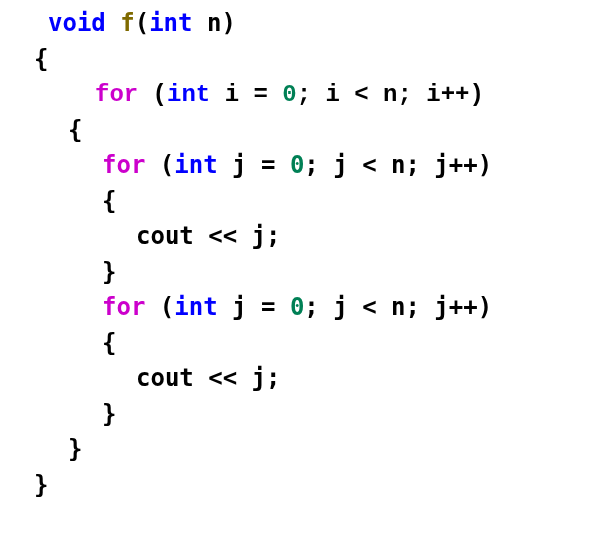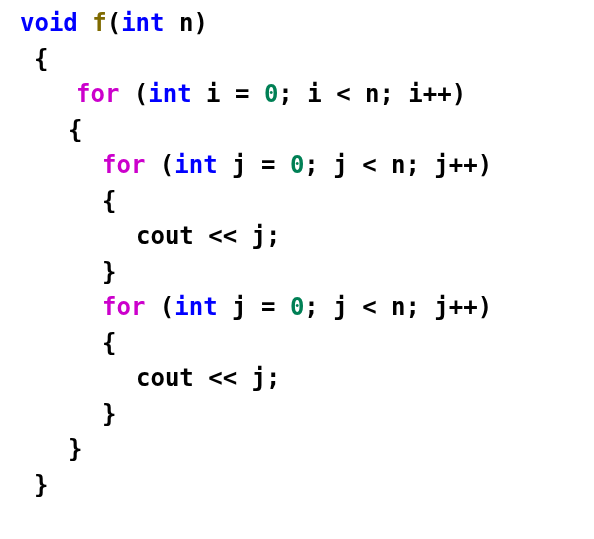--- a/index.html
+++ b/index.html
@@ -42,23 +42,23 @@
   .tok-ctrl     { color: #cc00cc; }
   .tok-num      { color: #008055; }
   .tok-fn       { color: #7f6a00; }
   .tok-plain    { color: #000000; }
 </style>
 </head>
 <body>
 
 <div id="code-view">
   <div id="code-lines">
-      <div class="code-line" style="padding-left: 20px;"><span class="tok tok-kw">void</span><span class="tok tok-plain"> </span><span class="tok tok-fn">f</span><span class="tok tok-plain">(</span><span class="tok tok-kw">int</span><span class="tok tok-plain"> n)</span></div>
+      <div class="code-line" style="padding-left: 48px;"><span class="tok tok-kw">void</span><span class="tok tok-plain"> </span><span class="tok tok-fn">f</span><span class="tok tok-plain">(</span><span class="tok tok-kw">int</span><span class="tok tok-plain"> n)</span></div>
       <div class="code-line" style="padding-left: 34px;"><span class="tok tok-plain">{</span></div>
-      <div class="code-line" style="padding-left: 76px;"><span class="tok tok-ctrl">for</span><span class="tok tok-plain"> (</span><span class="tok tok-kw">int</span><span class="tok tok-plain"> i = </span><span class="tok tok-num">0</span><span class="tok tok-plain">; i &lt; n; i++)</span></div>
+      <div class="code-line" style="padding-left: 95px; font-family: Liberation Mono, monospace;"><span class="tok tok-ctrl">for</span><span class="tok tok-plain"> (</span><span class="tok tok-kw">int</span><span class="tok tok-plain"> i = </span><span class="tok tok-num">0</span><span class="tok tok-plain">; i &lt; n; i++)</span></div>
       <div class="code-line" style="padding-left: 68px;"><span class="tok tok-plain">{</span></div>
       <div class="code-line" style="padding-left: 102px;"><span class="tok tok-ctrl">for</span><span class="tok tok-plain"> (</span><span class="tok tok-kw">int</span><span class="tok tok-plain"> j = </span><span class="tok tok-num">0</span><span class="tok tok-plain">; j &lt; n; j++)</span></div>
       <div class="code-line" style="padding-left: 102px;"><span class="tok tok-plain">{</span></div>
       <div class="code-line" style="padding-left: 136px;"><span class="tok tok-plain">cout &lt;&lt; j;</span></div>
       <div class="code-line" style="padding-left: 102px;"><span class="tok tok-plain">}</span></div>
       <div class="code-line" style="padding-left: 102px;"><span class="tok tok-ctrl">for</span><span class="tok tok-plain"> (</span><span class="tok tok-kw">int</span><span class="tok tok-plain"> j = </span><span class="tok tok-num">0</span><span class="tok tok-plain">; j &lt; n; j++)</span></div>
       <div class="code-line" style="padding-left: 102px;"><span class="tok tok-plain">{</span></div>
       <div class="code-line" style="padding-left: 136px;"><span class="tok tok-plain">cout &lt;&lt; j;</span></div>
       <div class="code-line" style="padding-left: 102px;"><span class="tok tok-plain">}</span></div>
       <div class="code-line" style="padding-left: 68px;"><span class="tok tok-plain">}</span></div>

